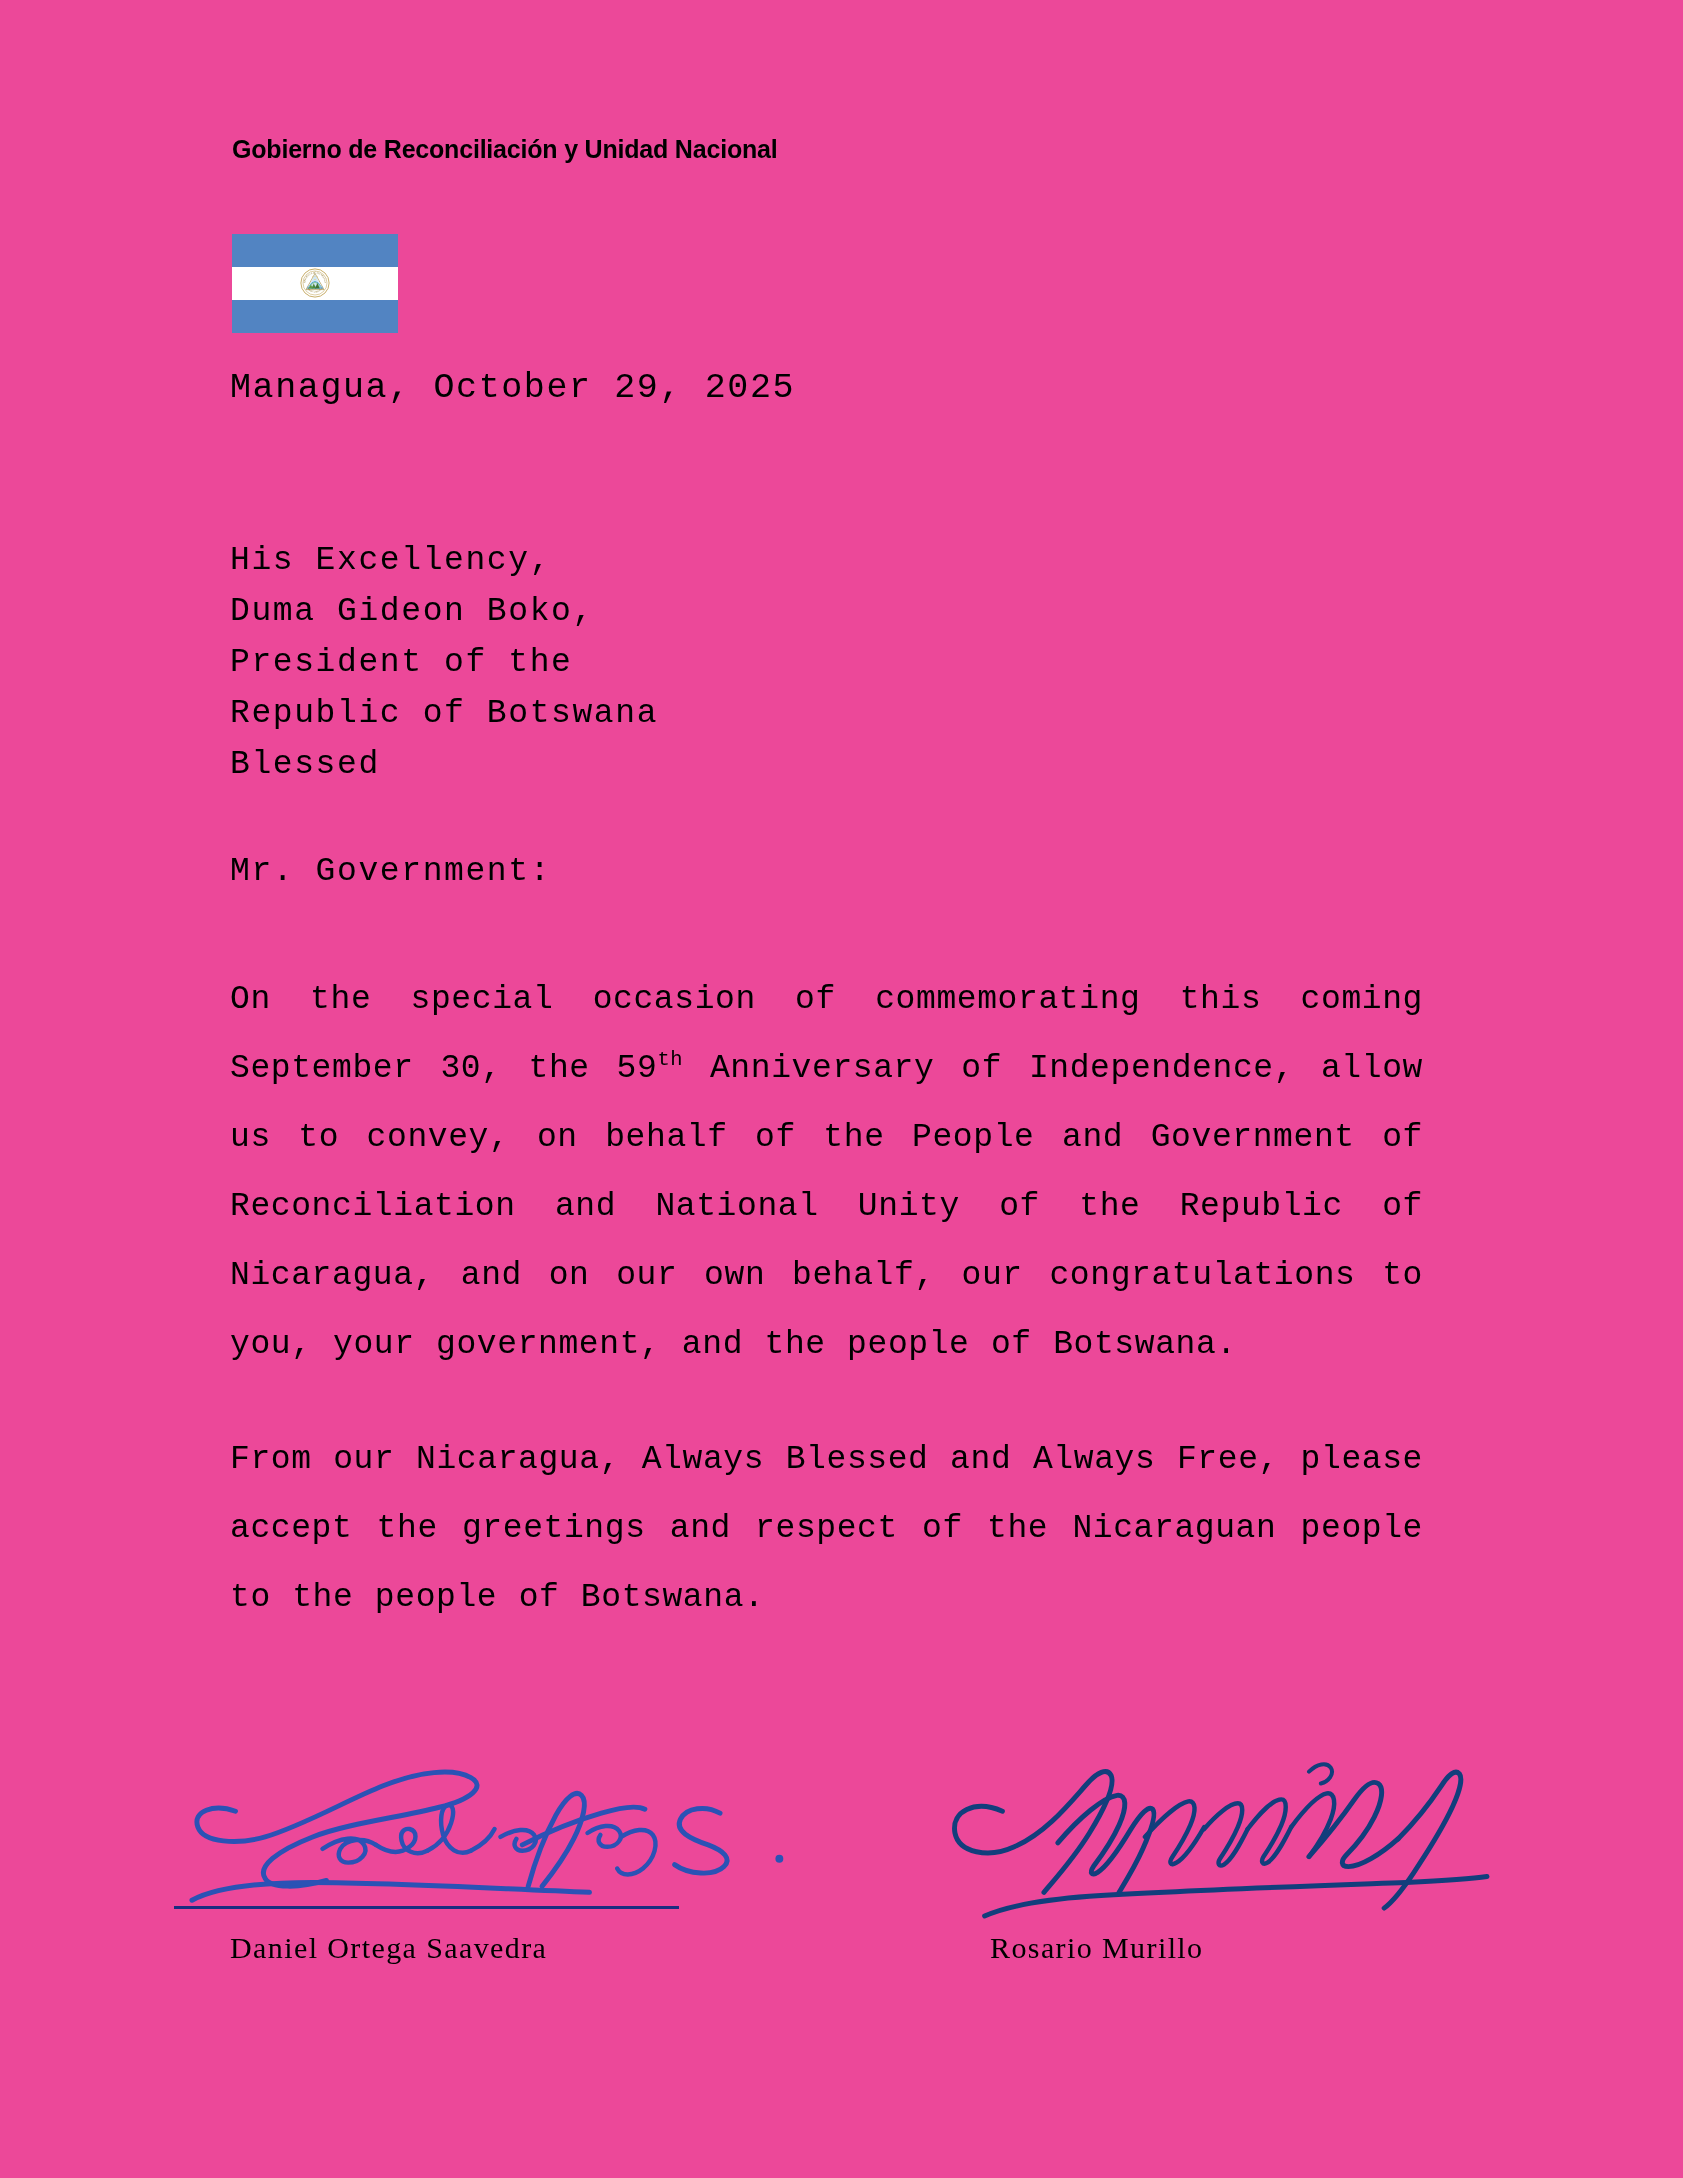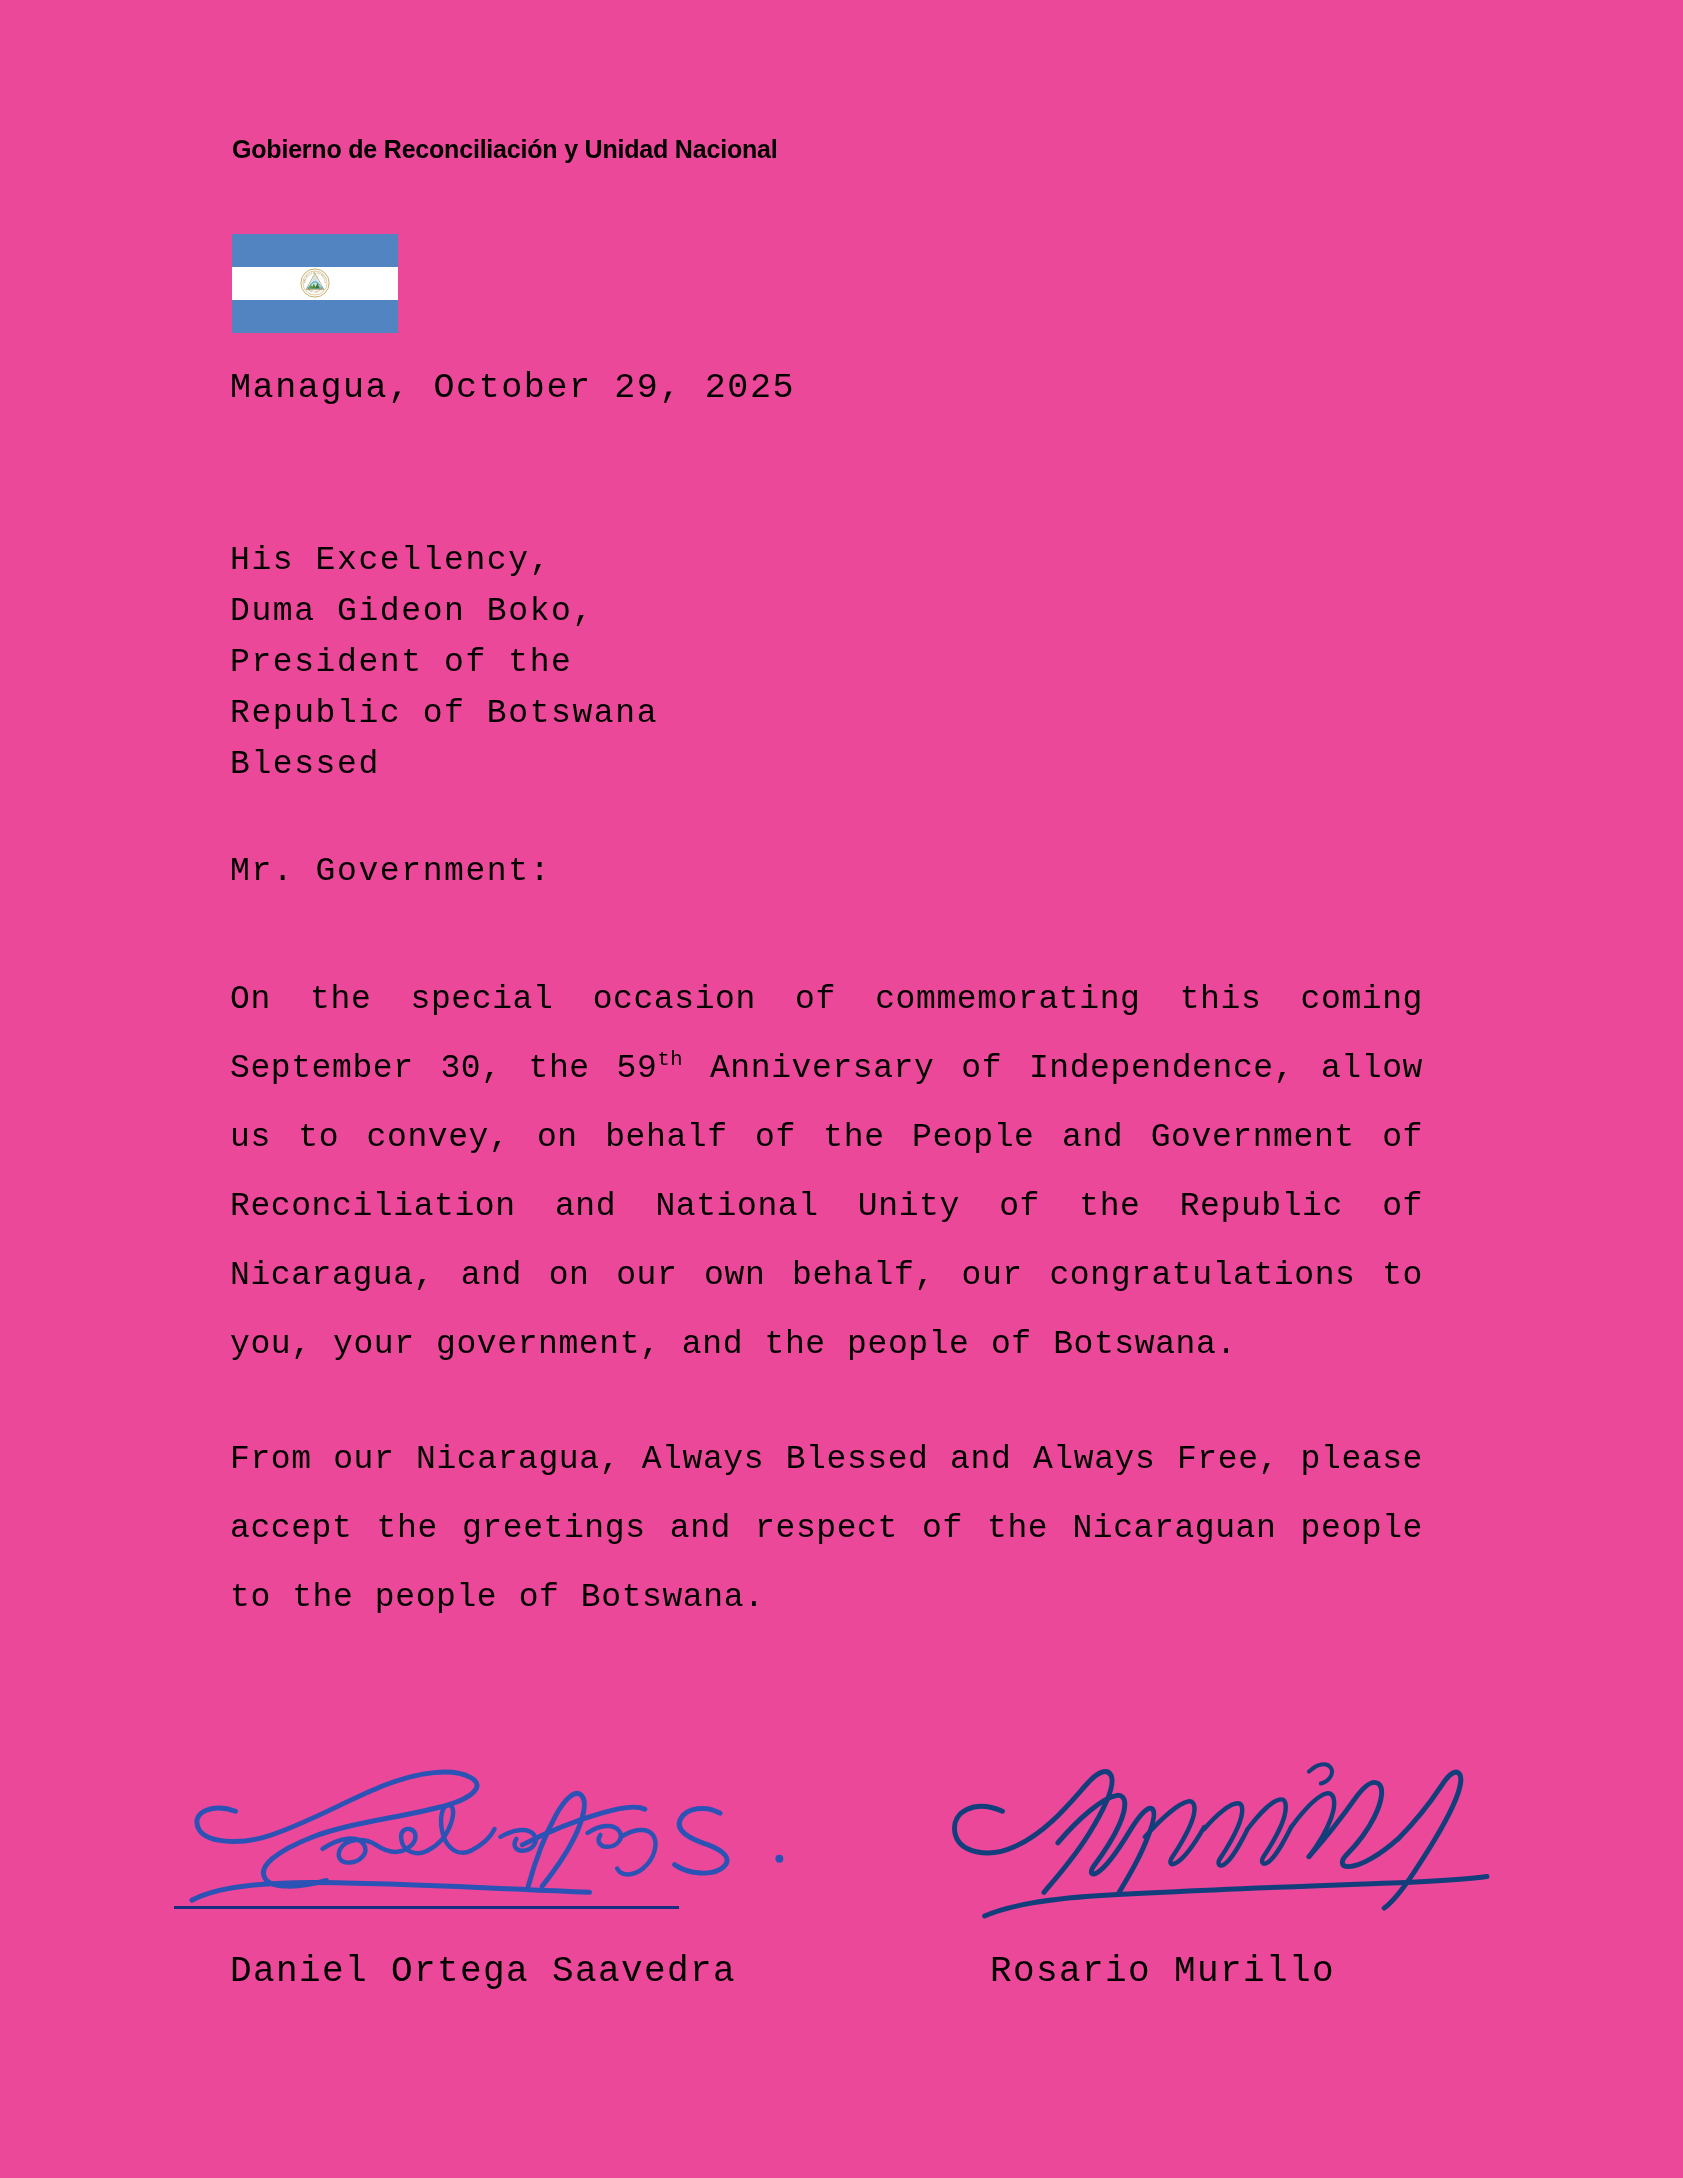--- a/index.html
+++ b/index.html
@@ -148,26 +148,25 @@
     background: #1a2d80;
   }
   .sig-rule.left-rule {
     left: 174px;
     top: 1907px;
     width: 505px;
   }
 
   .sig-name {
     position: absolute;
-    font-size: 36px;
+    font-size: 30px;
     letter-spacing: 1.4px;
     white-space: nowrap;
     color: #000000;
-    font-family: Liberation Mono, monospace;
-    margin-top: 20px;
+    font-family: Liberation Serif, serif;
   }
   .sig-name.left-name  { left: 230px; top: 1931px; }
   .sig-name.right-name { left: 990px; top: 1931px; }
 </style>
 </head>
 <body>
 
 <div class="page">
 
   <div class="letterhead">

